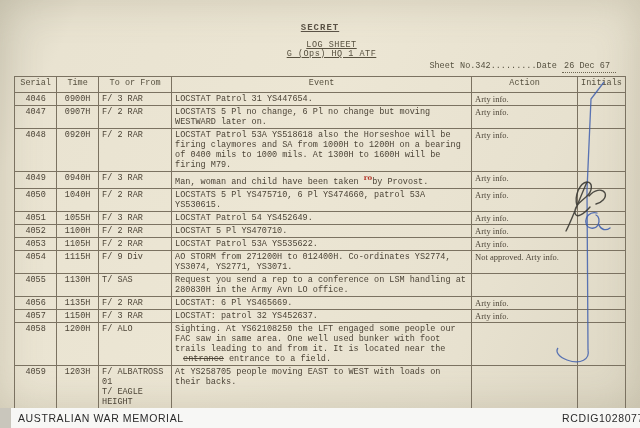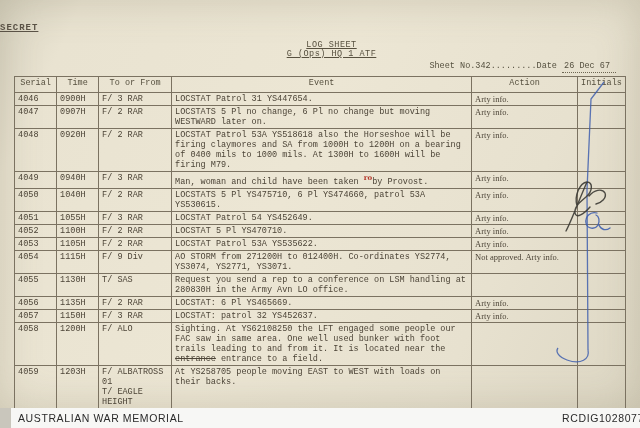--- a/index.html
+++ b/index.html
@@ -8,45 +8,45 @@
     background:#c9c6bc;
     font-family:"Liberation Mono","DejaVu Sans Mono",monospace;
   }
   .paper{
     position:absolute;left:0;top:0;width:640px;height:408px;
     background:linear-gradient(115deg,#d9d4c2 0%,#e9e3d1 10%,#ece6d4 45%,#e7e1cf 75%,#ddd7c4 100%);
     box-shadow:inset 0 0 40px rgba(120,110,85,.25);
     color:#4c4539;
   }
   .secret{
-    font-size:9px;font-weight:bold;letter-spacing:1px;
+    text-align:center;font-size:9px;font-weight:bold;letter-spacing:1px;
     color:#5a5246;text-decoration:underline;
   }
   .secret.top{padding-top:23px;}
   .titles{text-align:center;margin-top:8px;line-height:9px;}
   .doc-title,.doc-subtitle{font-size:8.5px;color:#57503f;text-decoration:underline;letter-spacing:.5px;margin-left:23px;}
   .meta-row{
     display:flex;justify-content:flex-end;align-items:flex-end;
     padding:2px 24px 0 14px;font-size:8.5px;color:#55503f;
   }
   .date-field .date-value{border-bottom:1px dotted #6d6652;padding:0 6px 1px 2px;margin-top:9px;}
   table.log{
     margin:5px auto 0 auto;border-collapse:collapse;table-layout:fixed;
   }
   table.log th,table.log td{
     border:1px solid #7b7261;
     font-size:8.5px;line-height:10px;color:#4c4437;
     padding:1px 3px;vertical-align:top;overflow:hidden;
   }
   table.log th{font-weight:normal;text-align:center;height:13px;color:#56503f;}
-  td.c-serial,td.c-time{white-space:nowrap;}
+  td.c-serial,td.c-time{text-align:center;white-space:nowrap;}
   td.c-tofrom{white-space:pre-line;}
   td.c-action{vertical-align:bottom;padding-left:9px;font-family:Liberation Serif, serif;}
   sup.red-note{color:#b5392c;font-size:7px;font-weight:bold;font-family:"DejaVu Serif",serif;}
-  s{text-decoration-color:#4c4437;}
+  s{text-decoration-color:#4c4437;margin-left:8px;}
   .hand-overlay{position:absolute;left:0;top:0;pointer-events:none;}
   .bottom-bar{
     position:absolute;left:11px;bottom:0;width:640px;height:20px;
     background:#f7f7f5;display:flex;justify-content:space-between;align-items:center;
     padding:4px 7px;box-sizing:border-box;
     font-family:"Liberation Sans","DejaVu Sans",sans-serif;
     font-size:10.5px;color:#2a2a2a;letter-spacing:.6px;
   }
 </style>
 </head>

